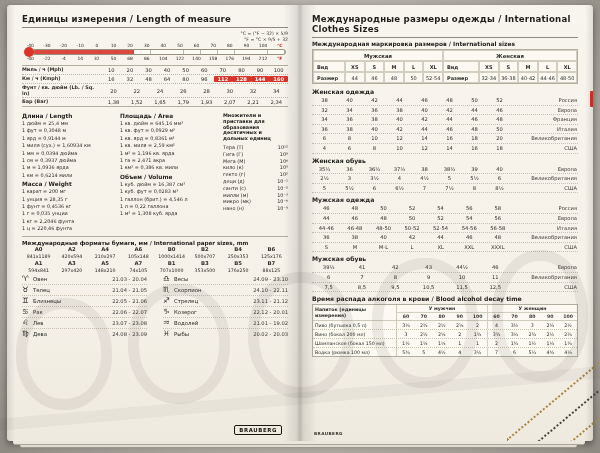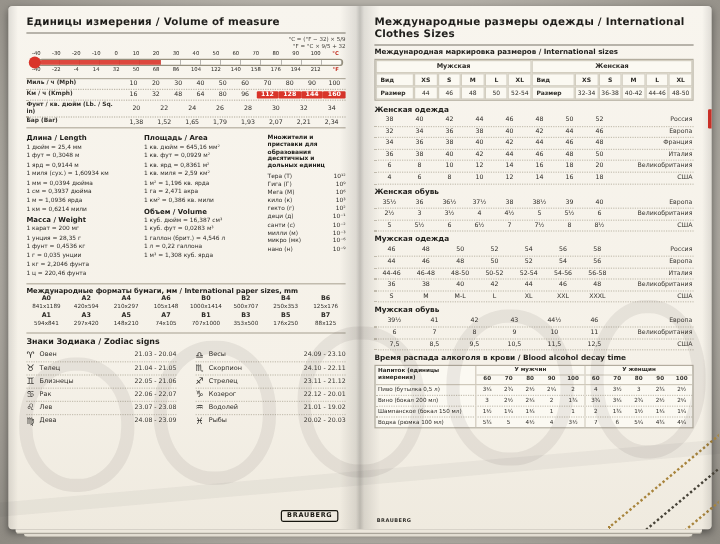--- a/index.html
+++ b/index.html
@@ -130,21 +130,21 @@
   .wm-bar { position:absolute; left:-10px; top:392px; width:630px; height:12px;
             background:rgba(64,60,54,.05); transform:rotate(-5deg); }
 </style>
 </head>
 <body>
 
 <div class="scene">
   <div class="spread">
 
     <div class="page left">
-      <div class="page-title">Единицы измерения / Volume of measure</div>
+      <div class="page-title">Единицы измерения / Length of measure</div>
 
       <div class="thermo-formulas">
         <div>°C = (°F − 32) × 5/9</div>
         <div>°F = °C × 9/5 + 32</div>
       </div>
 
       <div class="thermo">
         <div class="t-row">
             <div class="t">-40</div>
             <div class="t">-30</div>
@@ -373,21 +373,20 @@
             <div class="paper-c">297x420</div>
             <div class="paper-c">148x210</div>
             <div class="paper-c">74x105</div>
             <div class="paper-c">707x1000</div>
             <div class="paper-c">353x500</div>
             <div class="paper-c">176x250</div>
             <div class="paper-c">88x125</div>
           </div>
         </div>
 
-      <div class="z-title">Знаки Зодиака / Zodiac signs</div>
       <div class="z-cols">
         <div class="z-col">
             <div class="z-row">
               <div class="z-icon">♈</div>
               <div class="z-name">Овен</div>
               <div class="z-dates">21.03 - 20.04</div>
             </div>
             <div class="z-row">
               <div class="z-icon">♉</div>
               <div class="z-name">Телец</div>

